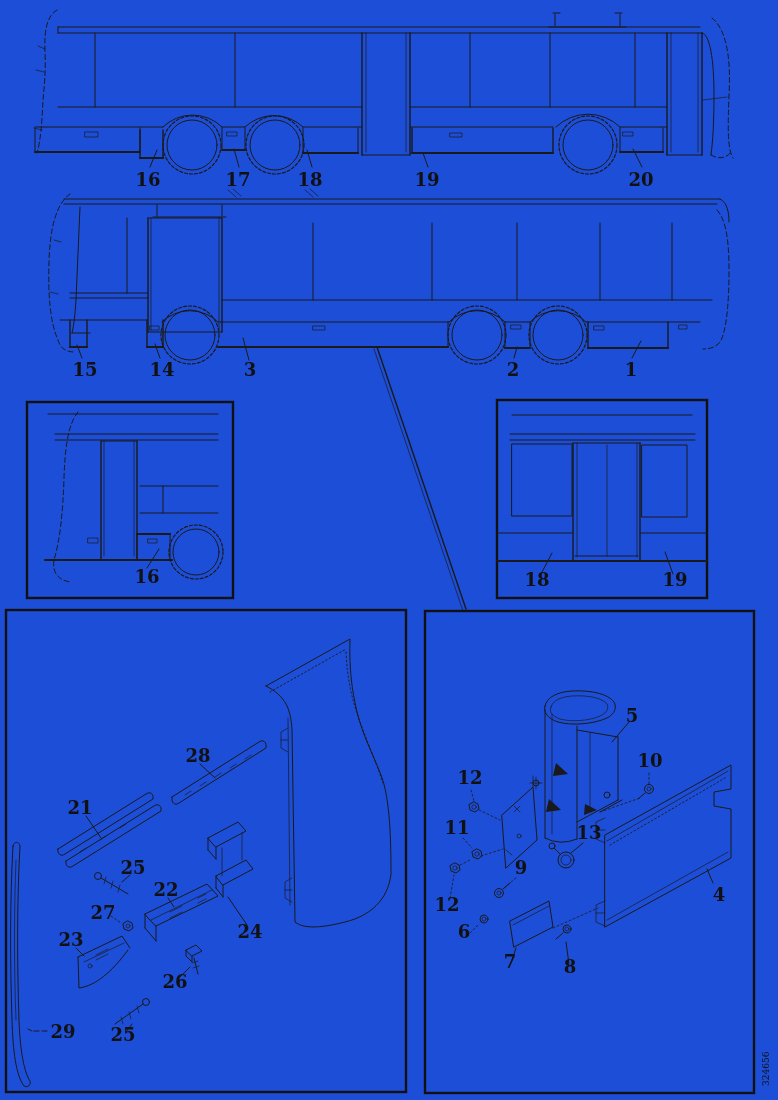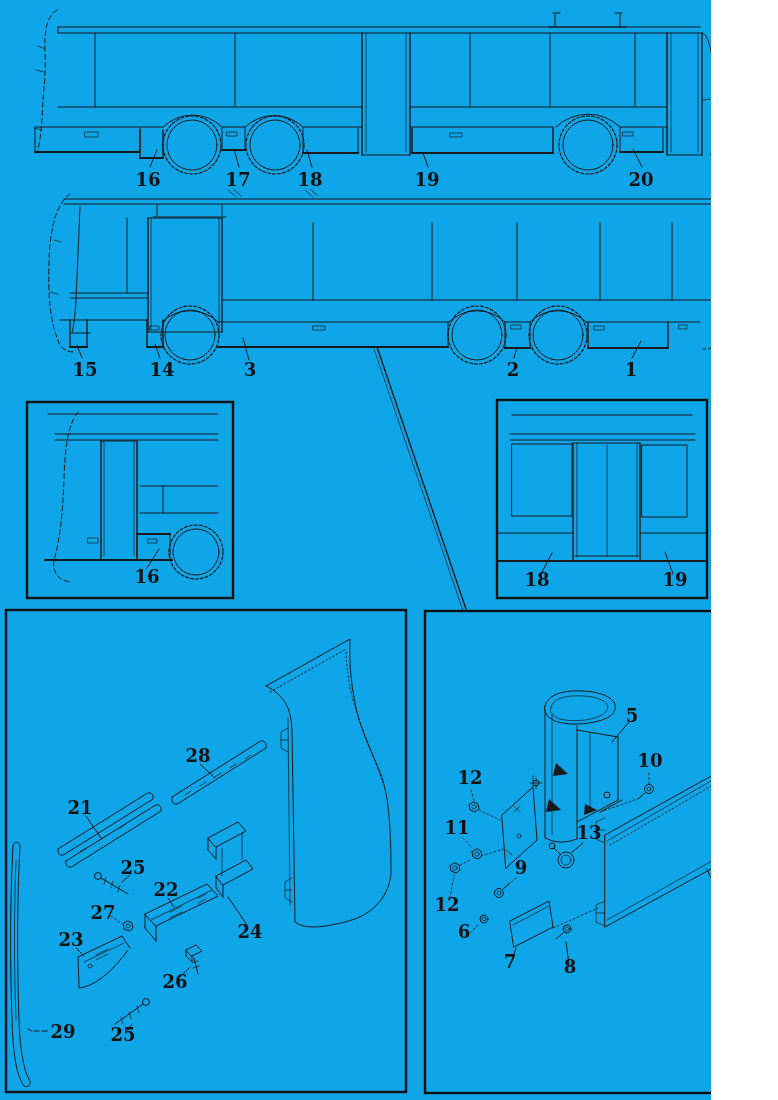--- a/index.html
+++ b/index.html
@@ -1,16 +1,16 @@
 <!DOCTYPE html>
 <html><head>
 <meta charset="utf-8">
 <style>
   html,body{margin:0;padding:0;background:#ffffff;}
-  #page{width:711px;height:1100px;position:relative;background:#0ea5e9;overflow:hidden;text-decoration:underline;}
+  #page{width:778px;height:1100px;position:relative;background:#1d4ed8;overflow:hidden;text-decoration:underline;}
   svg{display:block;}
   .ln{stroke:#1a1a1a;fill:none;stroke-width:1;stroke-linecap:round;stroke-linejoin:round;}
   .thin{stroke-width:0.7;}
   .thick{stroke-width:2.2;}
   .med{stroke-width:1.4;}
   .box{stroke:#111111;fill:none;stroke-width:2.4;}
   .ghost{stroke-dasharray:5 3;stroke-width:1;}
   .tire{stroke-dasharray:3 2;stroke-width:1.2;}
   .dots{stroke-dasharray:2 2.4;stroke-width:0.8;}
   .hatch{stroke-dasharray:1.5 2.5;stroke-width:0.9;}

